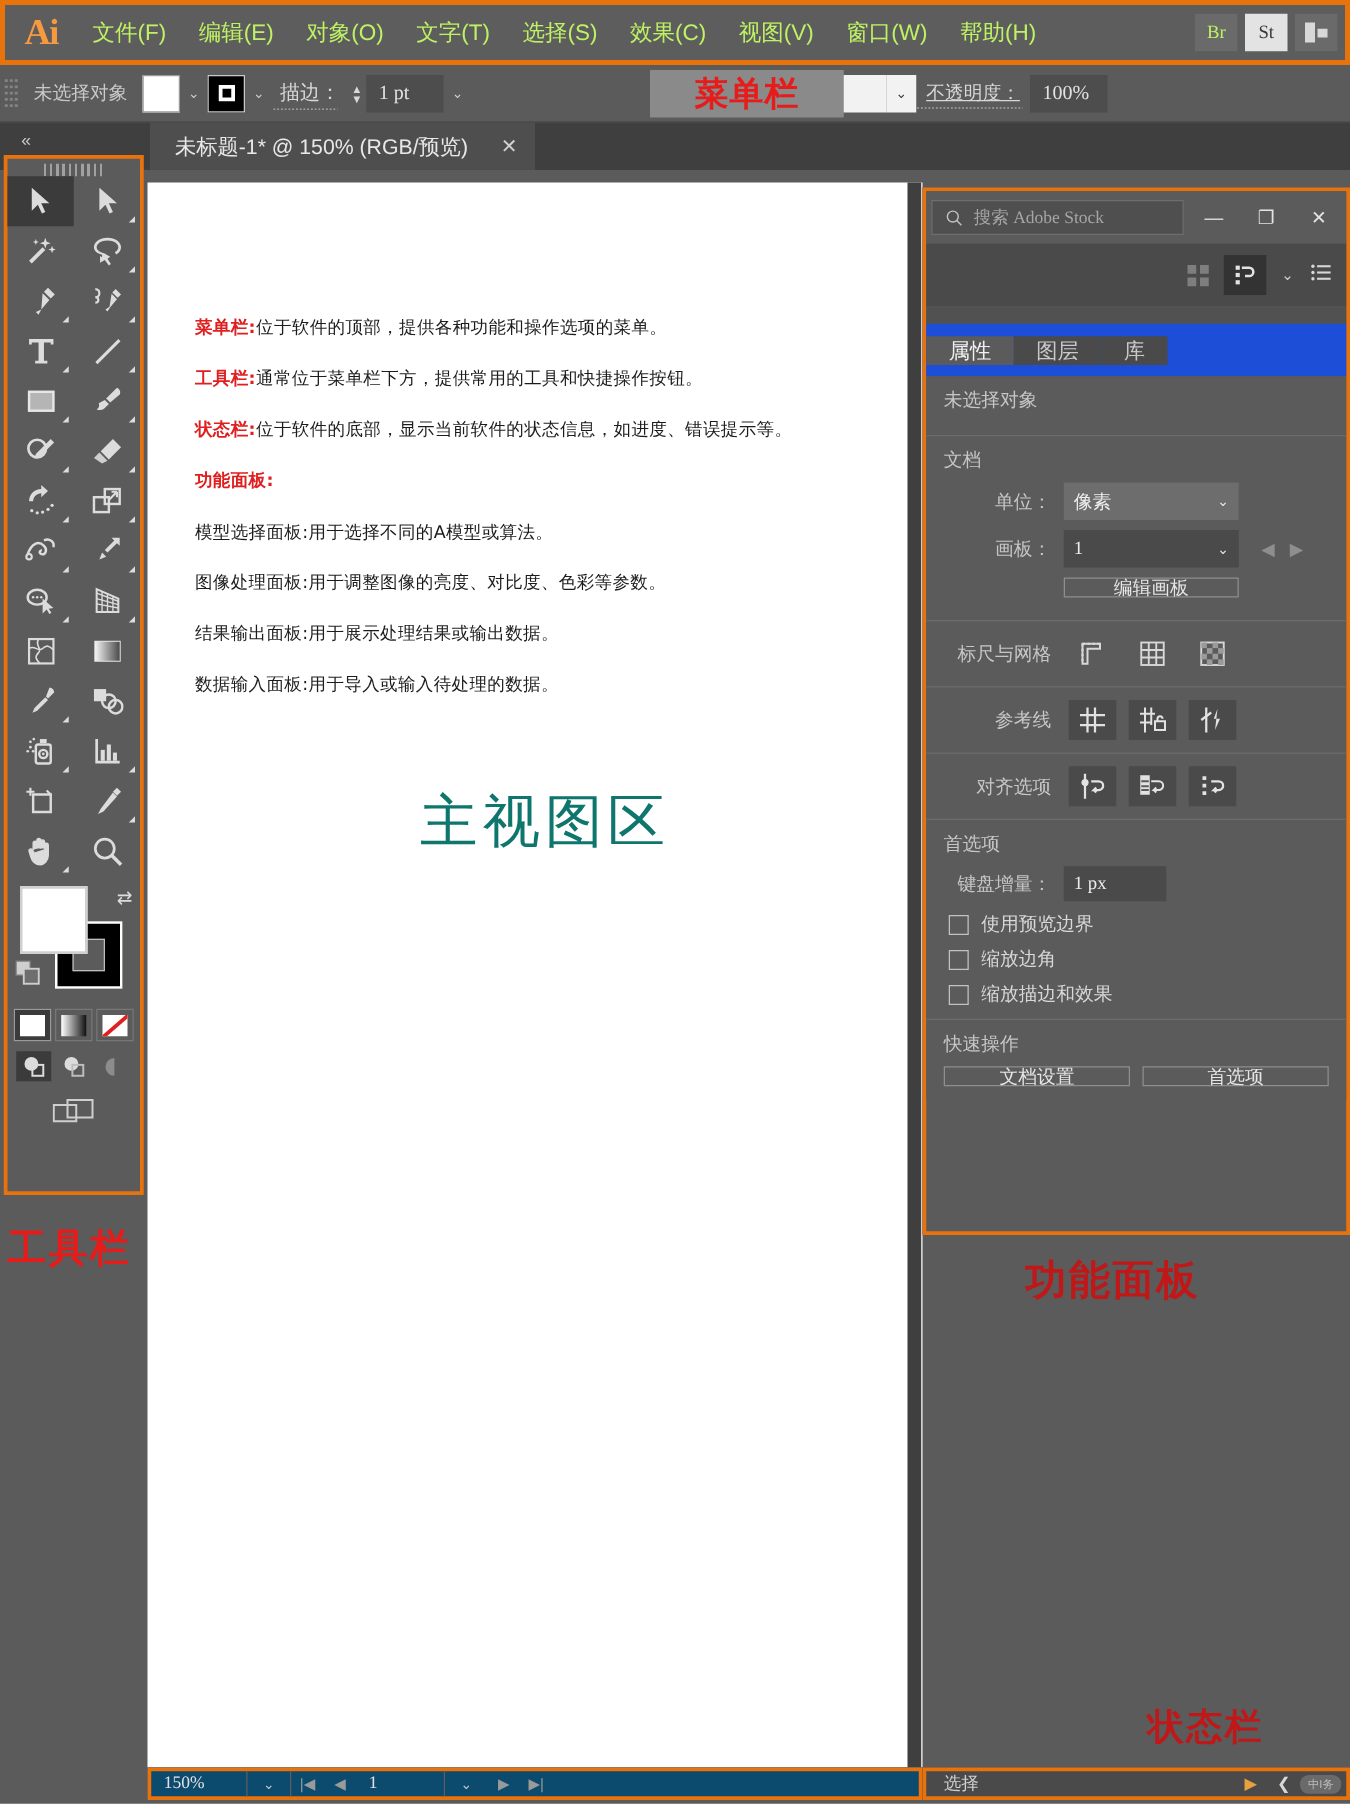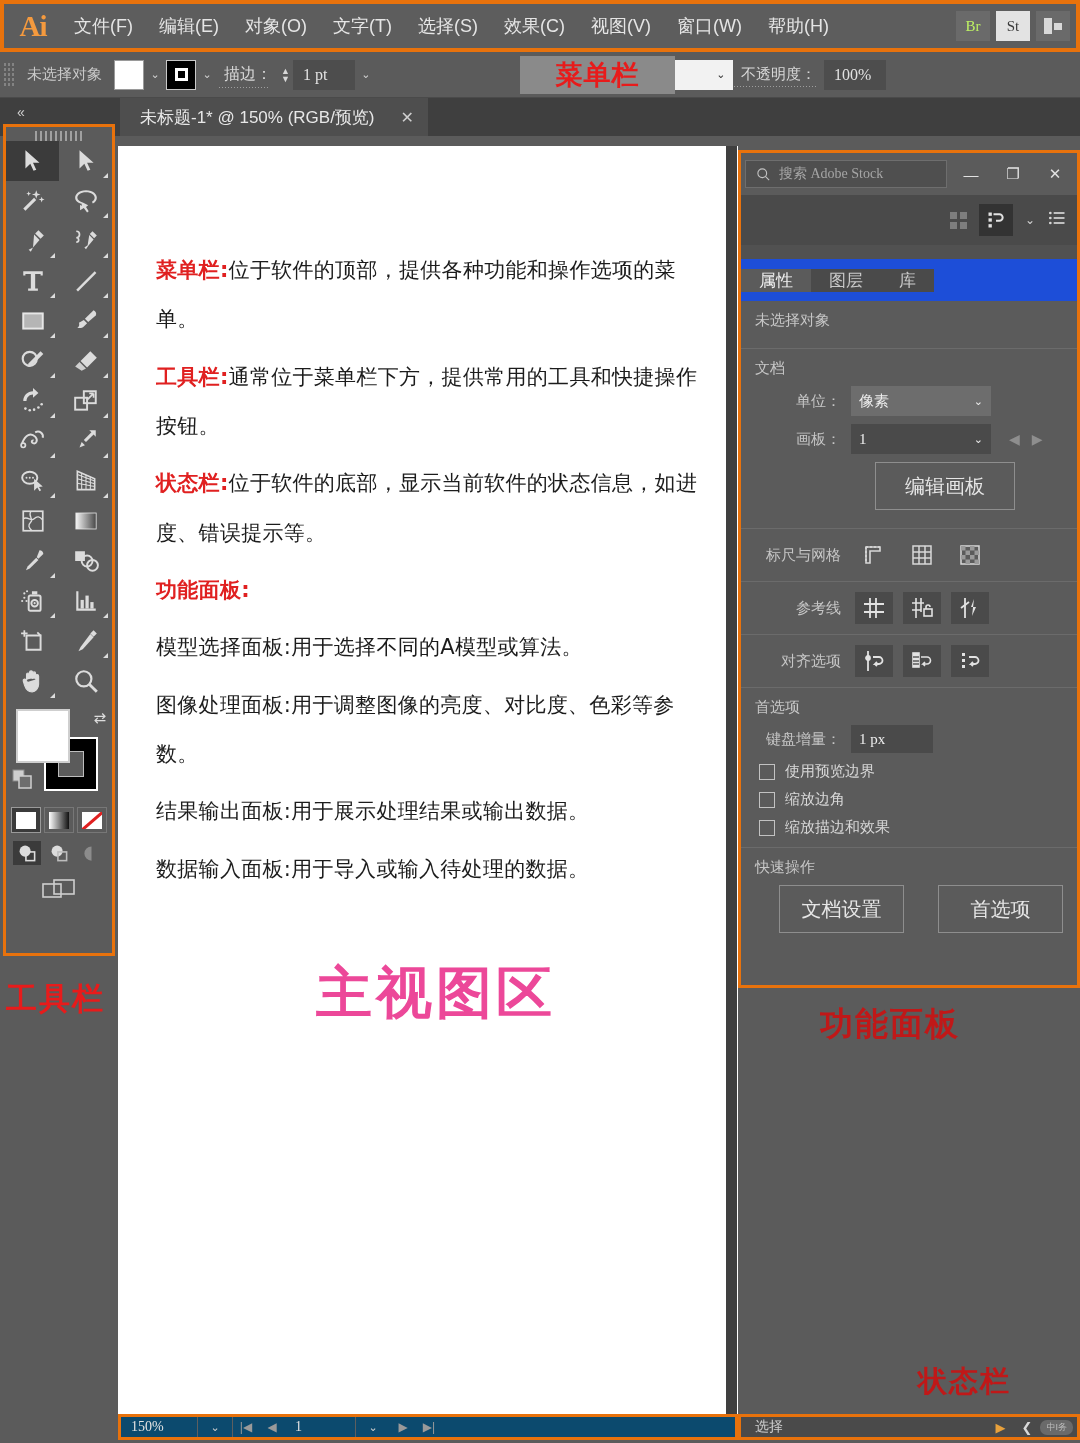--- a/index.html
+++ b/index.html
@@ -19,21 +19,21 @@
   }
   .ai-logo {
     width: 58px; height: 100%;
     display: flex; align-items: center; justify-content: center;
     color: #f59a3e; font-size: 29px; font-weight: bold;
     font-family: "Liberation Serif", serif;
     letter-spacing: -1px;
   }
   .menu-items { display: flex; align-items: center; gap: 2px; flex: 1; }
   .menu-item {
-    color: #e5e5e5; font-size: 18px; padding: 4px 12px; cursor: default;
+    color: #bef264; font-size: 18px; padding: 4px 12px; cursor: default;
     white-space: nowrap;
   }
   .menu-right { display: flex; align-items: center; gap: 6px; padding-right: 6px; }
   .btn-sq {
     width: 34px; height: 30px; background: #6a6a6a; color: #bef264;
     display: flex; align-items: center; justify-content: center;
     font-size: 15px; font-family: "Liberation Serif", serif;
   }
   .btn-sq.light { background: #e3e3e3; color: #3a3a3a; }
   .layout-icon { display: flex; gap: 2px; align-items: center; }
@@ -72,21 +72,21 @@
     font-family: "Liberation Serif", serif;
   }
   .profile-box {
     background: #f2f2f2; color: #1a1a1a; height: 30px; min-width: 150px;
     display: flex; align-items: center; justify-content: center; gap: 8px;
     font-size: 16px; font-family: "Liberation Serif", serif;
   }
   .profile-box .dot { width: 7px; height: 7px; border-radius: 50%; background: #000; }
   .caret-light { width: 24px; height: 30px; background: #f2f2f2; color: #333;
     display: flex; align-items: center; justify-content: center; font-size: 11px; }
-  .opacity-lbl { color: #d8d8d8; font-size: 15px; padding: 0 8px; position: relative; white-space: nowrap;}
+  .opacity-lbl { color: #d8d8d8; font-size: 15px; padding: 0 8px; position: relative; white-space: nowrap; text-decoration: underline;}
   .opacity-lbl::after {
     content: ""; position: absolute; left: 0; right: 6px; bottom: -3px; height: 2px;
     background-image: radial-gradient(#9e9e9e .8px, transparent .8px);
     background-size: 3px 3px;
   }
   .anno-menubar {
     position: absolute; left: 520px; top: 56px; width: 155px; height: 38px;
     background: #8a8a8a; color: #e81b1b; font-size: 27px; font-weight: bold;
     display: flex; align-items: center; justify-content: center;
     font-family: "DejaVu Sans", sans-serif; letter-spacing: 1px; z-index: 30;
@@ -160,26 +160,26 @@
     font-weight: bold; font-family: "DejaVu Sans", sans-serif; letter-spacing: 2px;
   }
 
   
   .canvas-wrap {
     position: absolute; left: 118px; top: 146px; width: 620px; height: 1268px;
     background: #ffffff; overflow: hidden;
   }
   .canvas-text { padding: 100px 22px 0 38px; }
   .canvas-text p {
-    font-size: 21px; line-height: 2.35; color: #1c1c1c; margin: 0 0 8px 0;
+    font-size: 14px; line-height: 2.35; color: #1c1c1c; margin: 0 0 8px 0;
     font-family: "DejaVu Sans", sans-serif; letter-spacing: .3px;
   }
   .canvas-text .hl { color: #e02020; font-weight: bold; }
   .anno-main {
-    text-align: center; color: #ec4899; font-size: 56px; font-weight: bold;
+    text-align: center; color: #0f766e; font-size: 46px; font-weight: normal;
     font-family: "DejaVu Sans", sans-serif; letter-spacing: 4px; margin-top: 62px;
   }
 
   
   .rightpanel {
     position: absolute; left: 738px; top: 150px; width: 342px; height: 838px;
     background: #5b5b5b; border: 3px solid #e8720c;
   }
   .panel-top {
     height: 42px; display: flex; align-items: center; gap: 6px; padding: 0 4px;
@@ -219,22 +219,22 @@
     background: #6d6d6d; color: #efefef; height: 30px; width: 140px;
     display: flex; align-items: center; justify-content: space-between;
     padding: 0 8px; font-size: 15px;
   }
   .select.dark { background: #4a4a4a; }
   .select .sv { font-family: "Liberation Serif", serif; }
   .select .sc { font-size: 11px; }
   .arrow-btns { display: flex; gap: 12px; margin-left: 8px; color: #8e8e8e; font-size: 14px; }
   .btn-outline {
     border: 1px solid #8e8e8e; background: #5b5b5b; color: #e6e6e6;
-    height: 48px; font-size: 20px; display: flex; align-items: center;
-    justify-content: center; font-family: "Liberation Serif", serif; margin-left: 24px;
+    height: 16px; font-size: 15px; display: flex; align-items: center;
+    justify-content: center; font-family: "Liberation Serif", serif;
   }
   .icon-row { display: flex; align-items: center; gap: 10px; }
   .icon-row .row-lbl { margin-right: 4px; }
   .ibtn { width: 38px; height: 32px; display: flex; align-items: center; justify-content: center; }
   .ibtn.boxed { background: #4a4a4a; }
   .ibtn svg { width: 24px; height: 24px; }
   .field-dark {
     background: #4a4a4a; color: #ededed; height: 28px; width: 82px;
     display: flex; align-items: center; padding: 0 8px; font-size: 15px;
     font-family: "Liberation Serif", serif;

